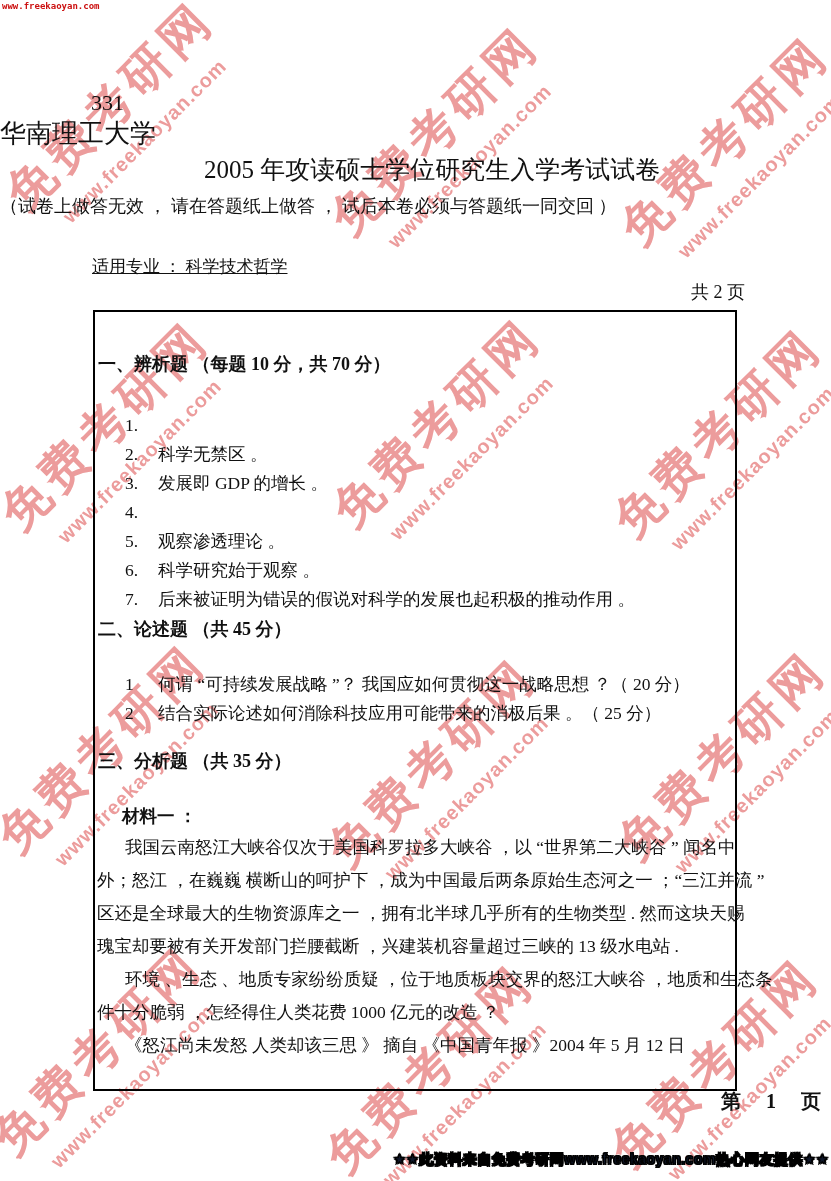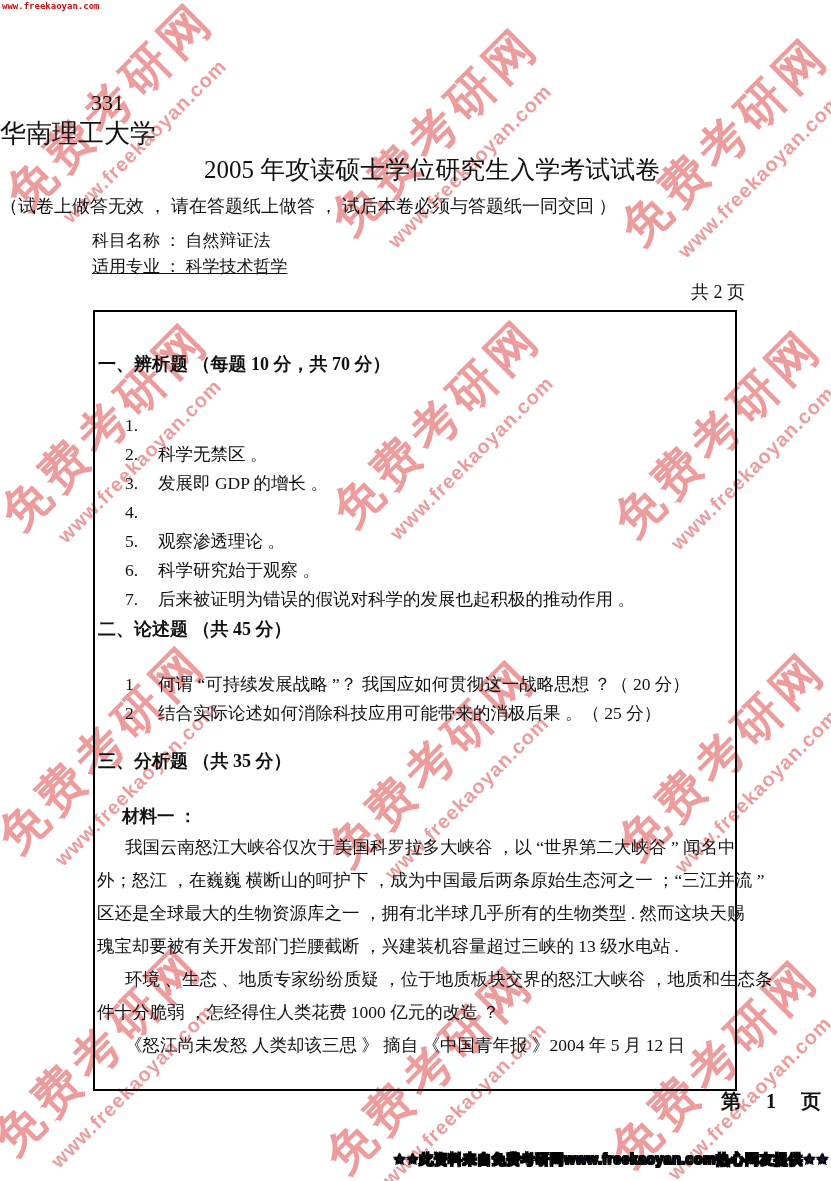--- a/index.html
+++ b/index.html
@@ -97,21 +97,20 @@
         <div class="wm-big">免费考研网</div>
         <div class="wm-small">www.freekaoyan.com</div>
       </div>
     </div>
 
   <div class="corner-url">www.freekaoyan.com</div>
   <div class="exam-code">331</div>
   <div class="title">华南理工大学</div>
   <div class="subtitle">2005 年攻读硕士学位研究生入学考试试卷</div>
   <div class="note">（试卷上做答无效 ， 请在答题纸上做答 ， 试后本卷必须与答题纸一同交回 ）</div>
-  <div class="meta-subject">科目名称 ： 自然辩证法</div>
   <div class="meta-major">适用专业 ： 科学技术哲学</div>
   <div class="pages-total">共 2 页</div>
 
   <div class="exam-box">
     <div class="sec-heading s1-heading">一、辨析题 （每题 10 分，共 70 分）</div>
     <div id="s1-items" class="items s1">
         <div class="item">
           <span class="num">1.</span>
         </div>
         <div class="item">

